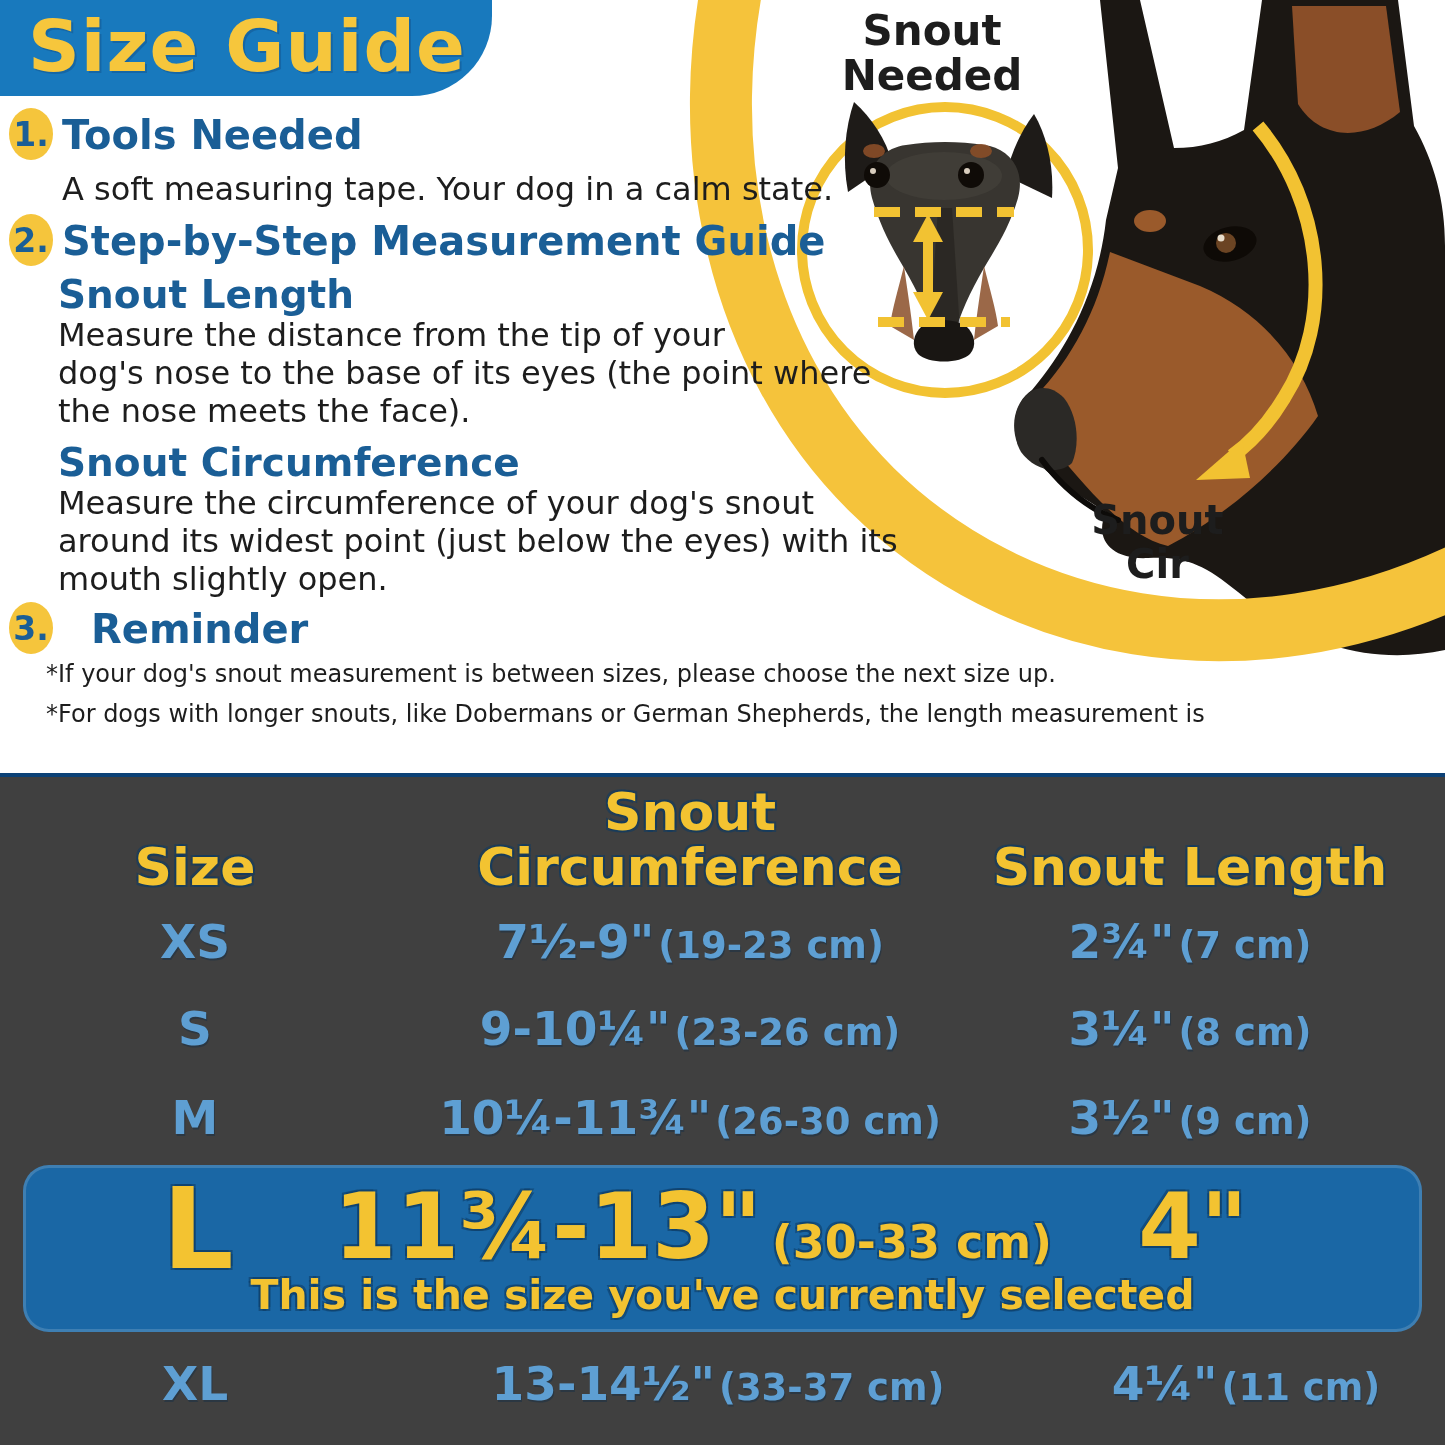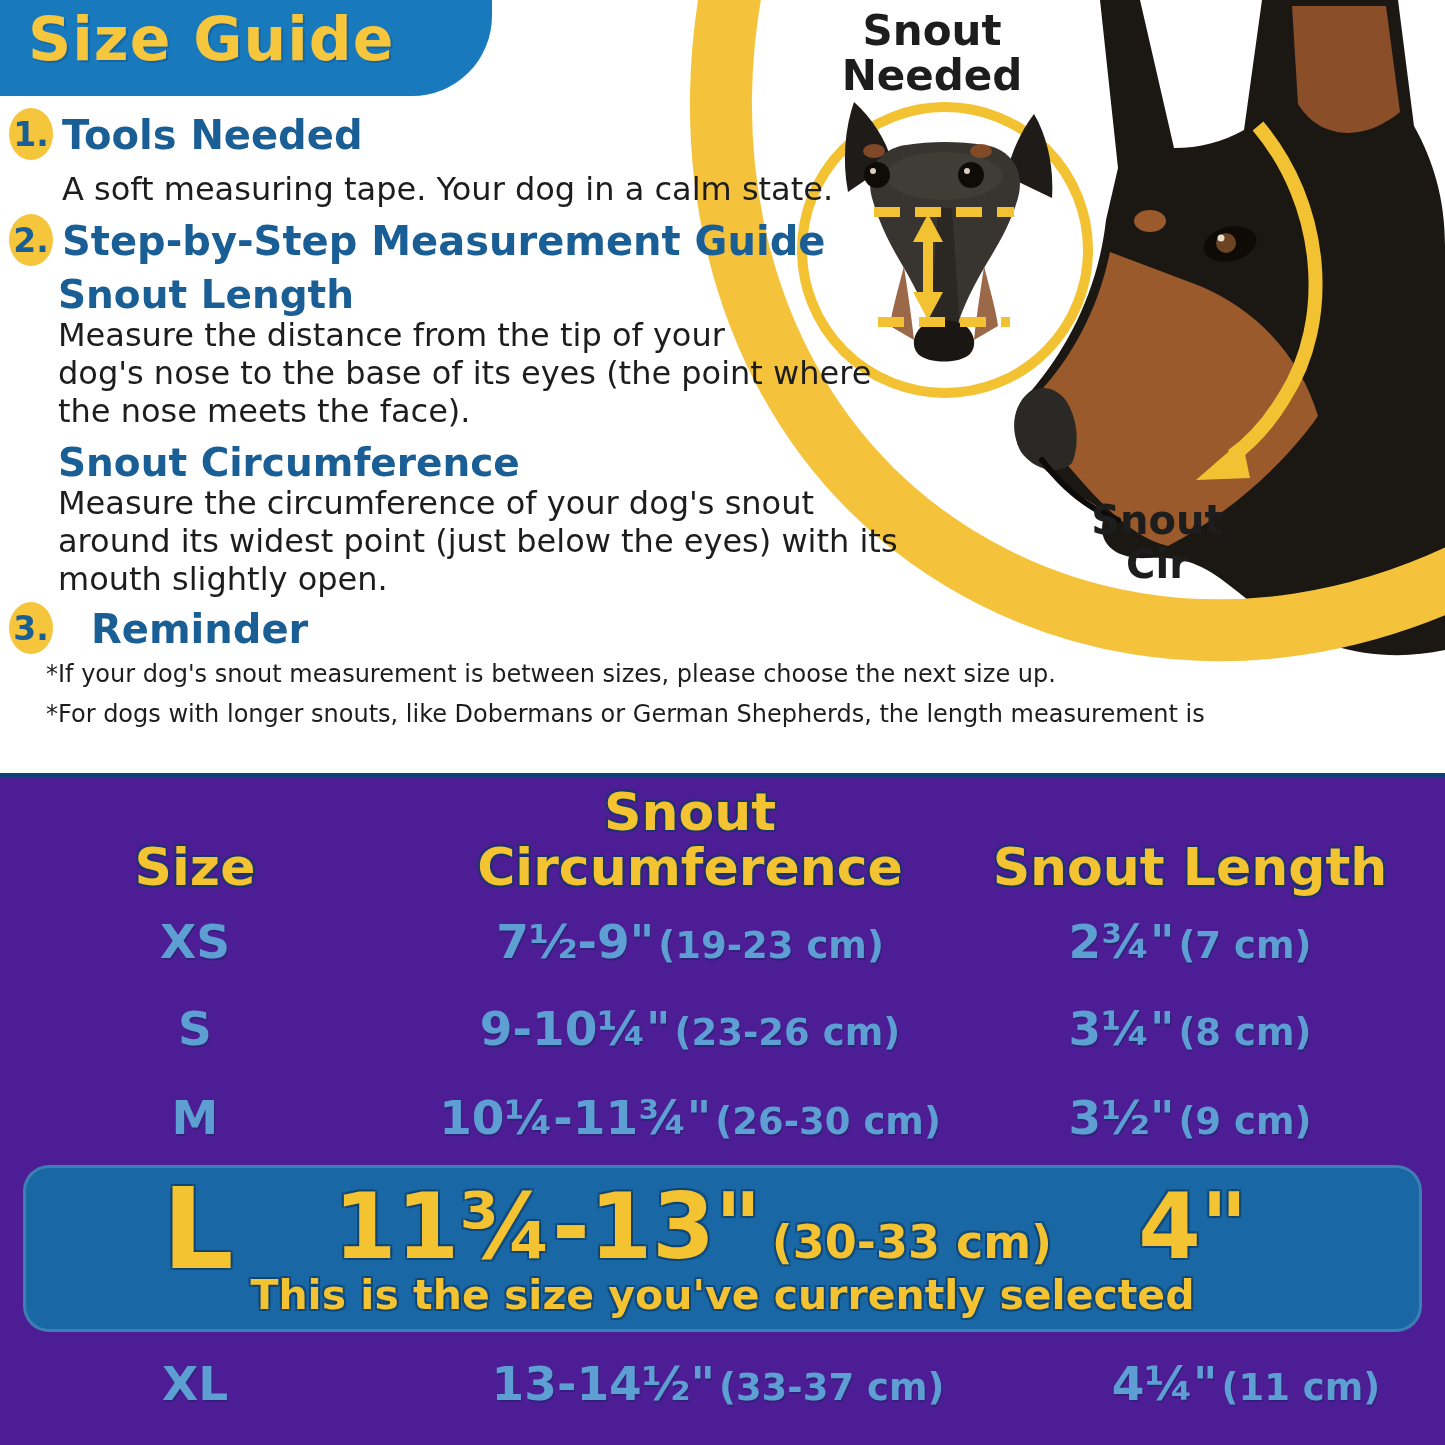--- a/index.html
+++ b/index.html
@@ -10,21 +10,21 @@
     margin:0 auto;
   }
   
   #top-section{position:absolute;left:0;top:0;width:1445px;height:773px;background:#ffffff;}
   #art{position:absolute;left:0;top:0;width:1445px;height:773px;}
   .title-shape{
     position:absolute;left:0;top:0;width:492px;height:96px;
     background:#1879BD;border-bottom-right-radius:80px;
   }
   .page-title{
-    position:absolute;left:28px;top:4px;font-size:60px;font-weight:700;
+    position:absolute;left:28px;top:4px;font-size:72px;font-weight:700;
     color:#F6C63C;letter-spacing:1px;white-space:nowrap;
     text-shadow:2px 2px 0 rgba(16,70,120,.35);
   }
   .num-badge{
     position:absolute;width:44px;height:52px;border-radius:50%;
     background:#F5C53C;display:flex;align-items:center;justify-content:center;
     font-size:33px;font-weight:700;color:#1A5E96;
   }
   .step-heading{
     position:absolute;font-size:40px;font-weight:700;color:#1A5E96;white-space:nowrap;
@@ -41,21 +41,21 @@
     line-height:33px;white-space:nowrap;
   }
   .diagram-label{
     position:absolute;text-align:center;font-weight:700;color:#1d1d1d;white-space:nowrap;
   }
   #snout-length-label{left:822px;top:8px;width:220px;font-size:42px;line-height:45px;}
   #snout-cir-label{left:1075px;top:498px;width:165px;font-size:40px;line-height:44px;}
   
   #table-section{
     position:absolute;left:0;top:773px;width:1445px;height:672px;
-    background:#4c1d95;border-top:4px solid #0C4176;
+    background:#404040;border-top:4px solid #0C4176;
   }
   .tgrid{display:grid;grid-template-columns:390px 600px 455px;}
   .tcell{display:flex;align-items:baseline;justify-content:center;}
   .tcell.col3{padding-right:55px;}
   .ytxt{
     color:#F3C331;
     text-shadow:-2px -2px 0 rgba(13,58,99,.55),2px -2px 0 rgba(13,58,99,.55),
                 -2px 2px 0 rgba(13,58,99,.55),2px 2px 0 rgba(13,58,99,.55);
   }
   .thead{position:absolute;left:0;top:8px;width:1445px;align-items:end;}

